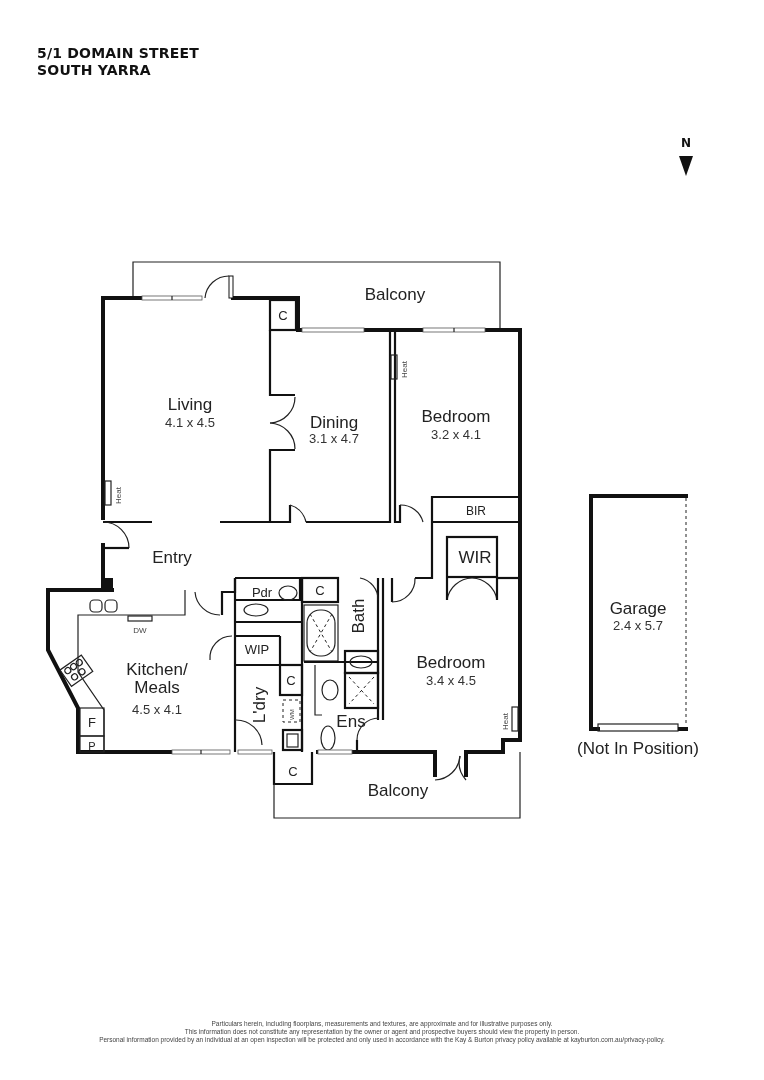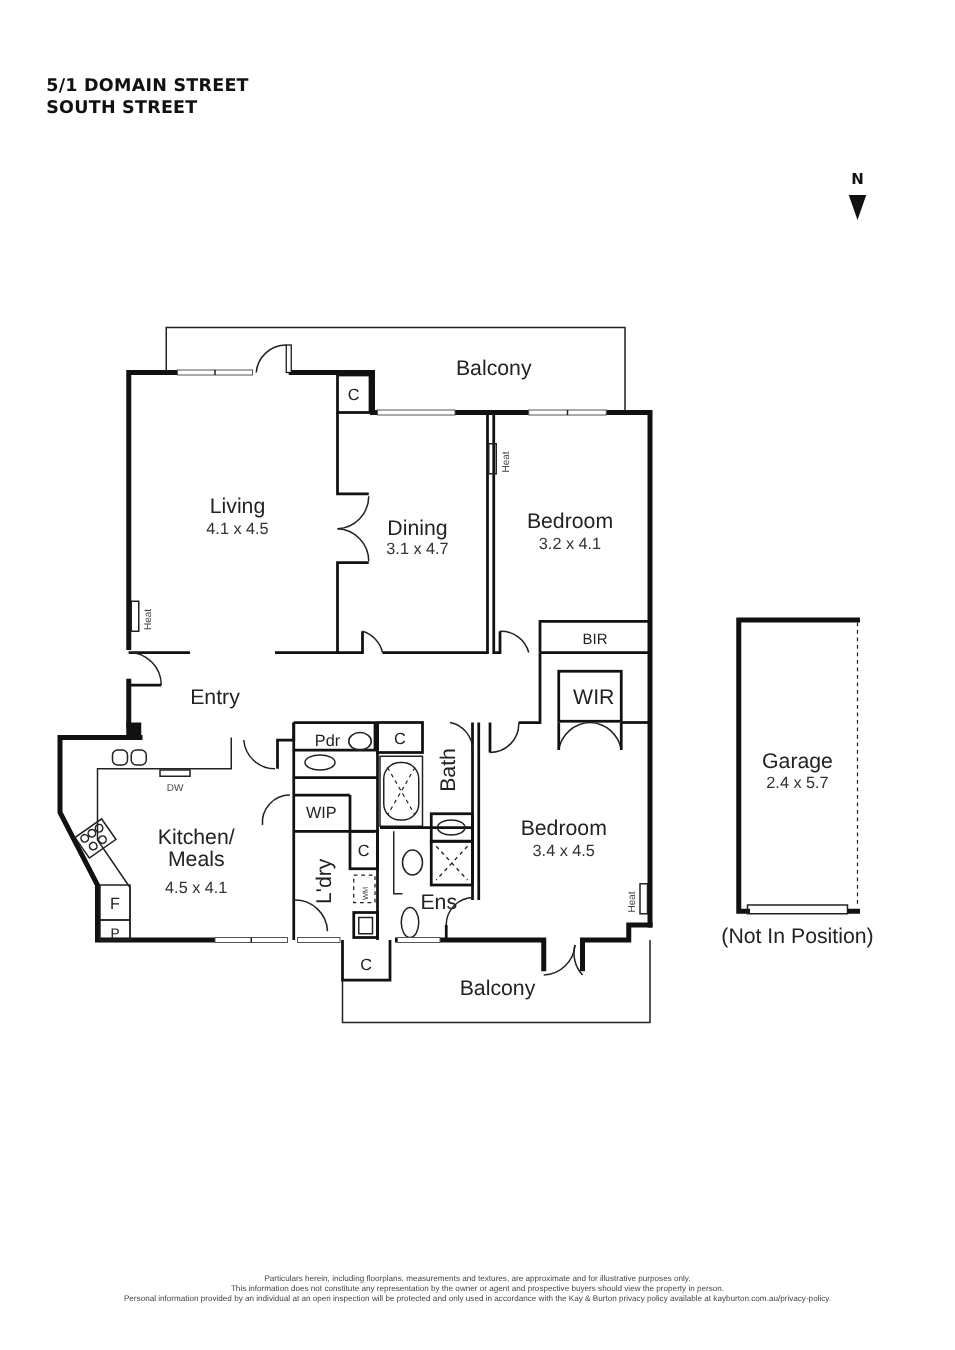--- a/index.html
+++ b/index.html
@@ -1,17 +1,17 @@
 <!DOCTYPE html>
 <html><head>
 <meta charset="utf-8">
 <style>
   html, body { margin:0; padding:0; background:#ffffff; }
   body { width:764px; height:1080px; position:relative; overflow:hidden; font-family:"Liberation Sans", sans-serif; color:#111; }
-  .title { position:absolute; left:37px; top:61px; font-family:"DejaVu Sans", sans-serif; font-weight:bold; font-size:14px; line-height:17px; letter-spacing:0.2px; color:#111; }
+  .title { position:absolute; left:37px; top:45px; font-family:"DejaVu Sans", sans-serif; font-weight:bold; font-size:14px; line-height:17px; letter-spacing:0.2px; color:#111; }
   .title div { white-space:nowrap; }
   .north { position:absolute; left:676px; top:136px; width:20px; text-align:center; }
   .north .n { font-family:"DejaVu Sans", sans-serif; font-weight:bold; font-size:12px; }
   .north .arrow { width:0; height:0; margin:6px auto 0; border-left:7px solid transparent; border-right:7px solid transparent; border-top:20px solid #111; }
   svg.plan { position:absolute; left:0; top:0; }
   .wall { stroke:#111; stroke-width:4; fill:none; stroke-linecap:square; }
   .iw { stroke:#111; stroke-width:2.2; fill:none; }
   .thin { stroke:#222; stroke-width:1.2; fill:none; }
   .win { stroke:#555; stroke-width:0.8; fill:#fff; }
   .dash { stroke:#222; stroke-width:1; fill:none; stroke-dasharray:3 3; }
@@ -20,21 +20,21 @@
   .dim { font-size:13px; fill:#333; }
   .small { font-size:13px; }
   .tiny { font-size:8px; fill:#444; }
   .footer { position:absolute; left:0; width:764px; top:1020px; text-align:center; font-size:6.5px; line-height:8px; color:#444; }
 </style>
 </head>
 <body>
 
 <div class="title">
   <div>5/1 DOMAIN STREET</div>
-  <div>SOUTH STREET</div>
+  <div>SOUTH YARRA</div>
 </div>
 
 <div class="north">
   <div class="n">N</div>
   <div class="arrow"></div>
 </div>
 
 <svg class="plan" width="764" height="1080" viewBox="0 0 764 1080">
 
   <g>

